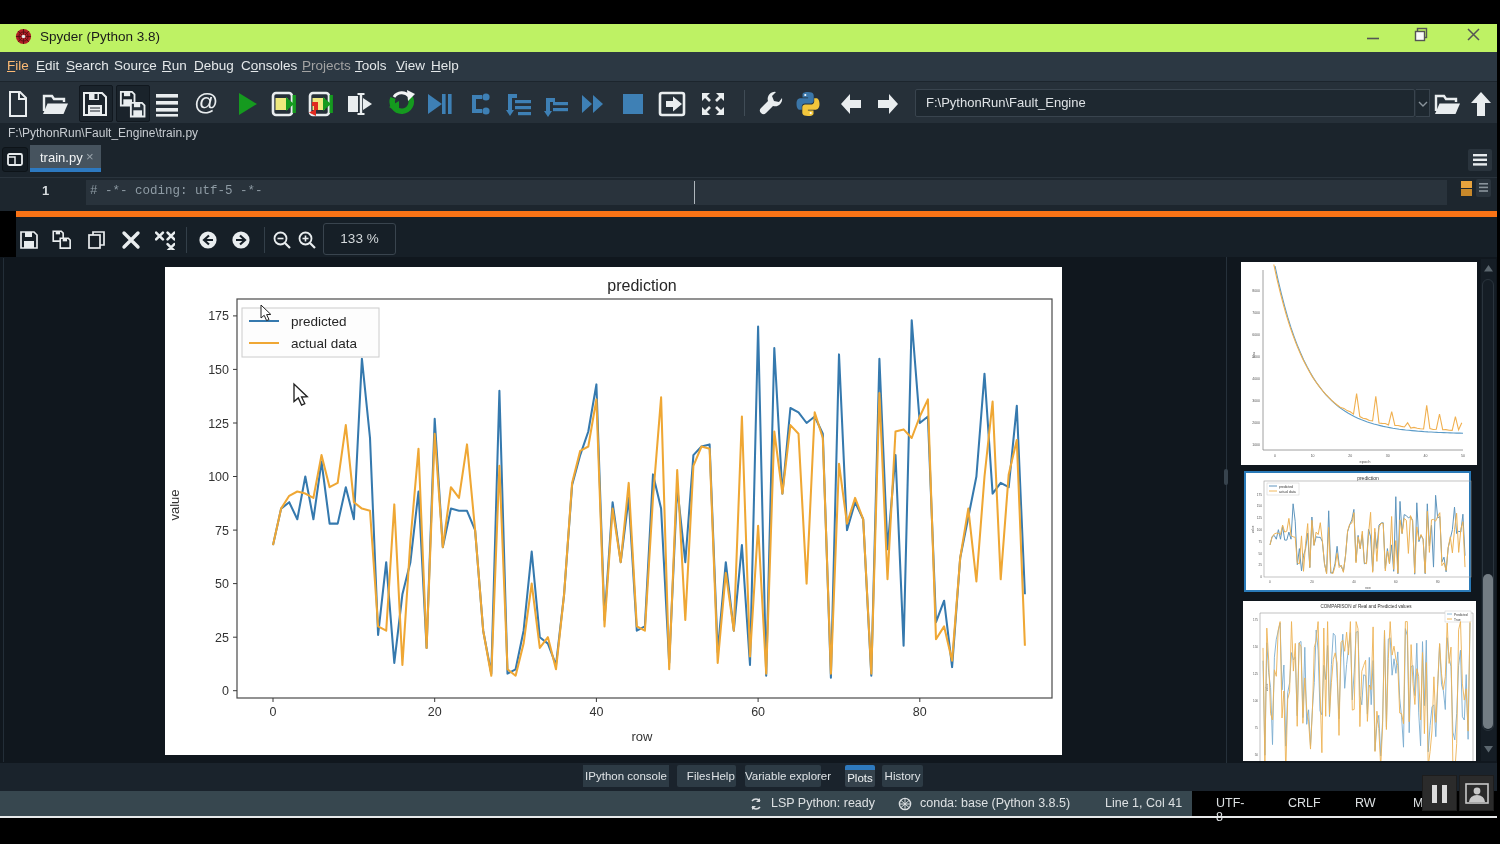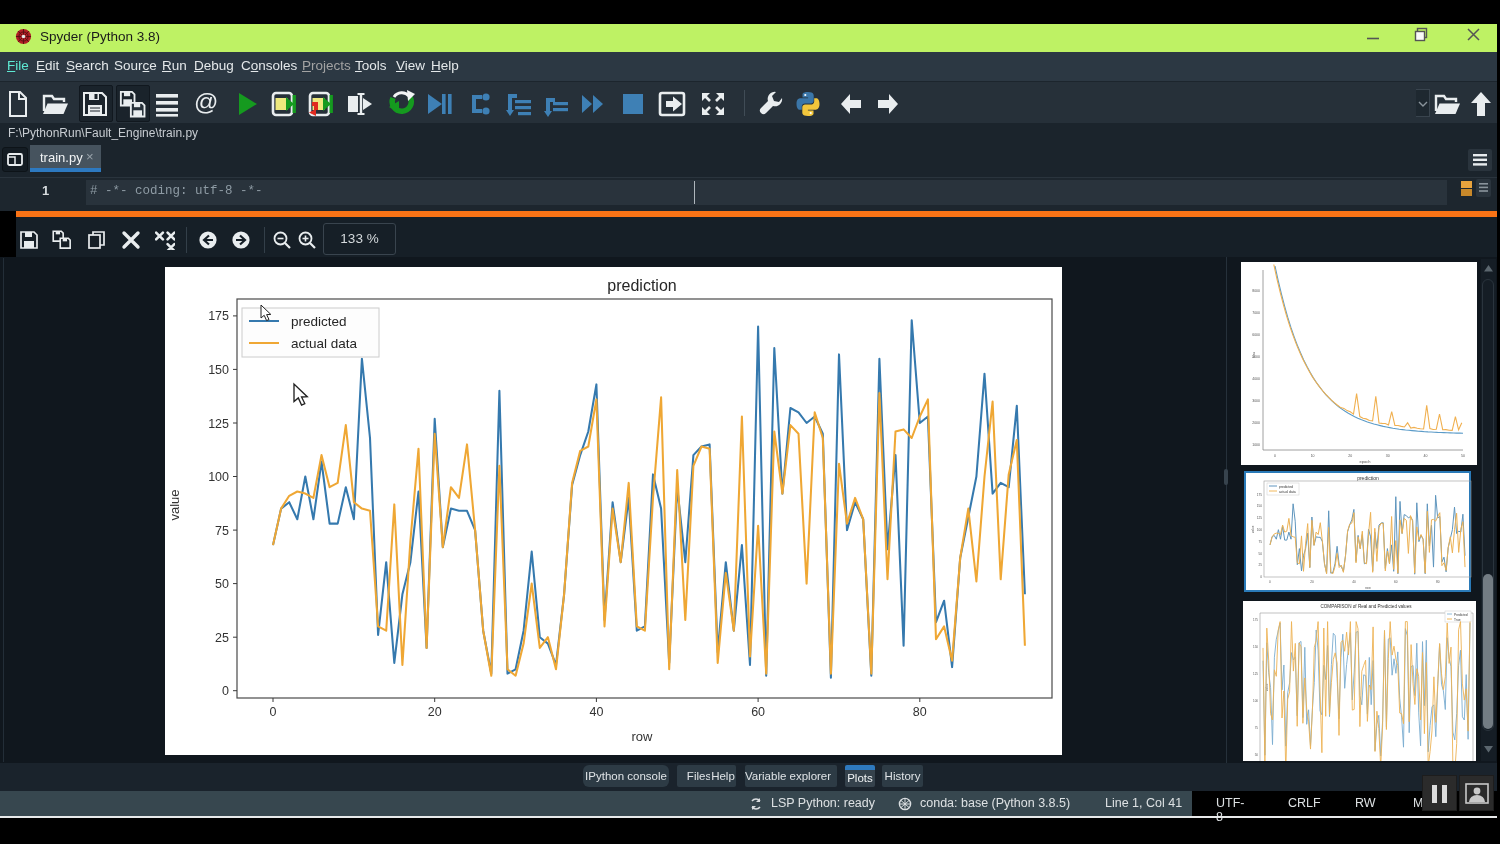--- a/index.html
+++ b/index.html
@@ -24,21 +24,21 @@
     </svg>
 <svg class="abs" style="left:1414px;top:3px" width="15" height="15">
 <rect x="3.5" y="1.5" width="9" height="9" fill="none" stroke="#555" stroke-width="1.4"></rect>
 <rect x="1.5" y="4.5" width="9" height="9" fill="#fafafa" stroke="#555" stroke-width="1.4"></rect>
     </svg>
 <svg class="abs" style="left:1466px;top:3px" width="15" height="15">
 <path d="M2,2 L13,13 M13,2 L2,13" stroke="#555" stroke-width="1.5"></path>
     </svg>
 </div>
 <div class="abs" style="left:0;top:52px;width:1497px;height:29px;background:#2c3843">
-    <div class="abs" style="left:7px;top:6px;font-size:13.5px;color:#5eead4"><span style="text-decoration:underline">F</span>ile</div>
+    <div class="abs" style="left:7px;top:6px;font-size:13.5px;color:#fdba74"><span style="text-decoration:underline">F</span>ile</div>
     <div class="abs" style="left:36px;top:6px;font-size:13.5px;color:#e4e8ea"><span style="text-decoration:underline">E</span>dit</div>
     <div class="abs" style="left:66px;top:6px;font-size:13.5px;color:#e4e8ea"><span style="text-decoration:underline">S</span>earch</div>
     <div class="abs" style="left:114px;top:6px;font-size:13.5px;color:#e4e8ea">Sour<span style="text-decoration:underline">c</span>e</div>
     <div class="abs" style="left:162px;top:6px;font-size:13.5px;color:#e4e8ea"><span style="text-decoration:underline">R</span>un</div>
     <div class="abs" style="left:194px;top:6px;font-size:13.5px;color:#e4e8ea"><span style="text-decoration:underline">D</span>ebug</div>
     <div class="abs" style="left:241px;top:6px;font-size:13.5px;color:#e4e8ea">C<span style="text-decoration:underline">o</span>nsoles</div>
     <div class="abs" style="left:302px;top:6px;font-size:13.5px;color:#a3a3a3"><span style="text-decoration:underline">P</span>rojects</div>
     <div class="abs" style="left:355px;top:6px;font-size:13.5px;color:#e4e8ea"><span style="text-decoration:underline">T</span>ools</div>
     <div class="abs" style="left:396px;top:6px;font-size:13.5px;color:#e4e8ea"><span style="text-decoration:underline">V</span>iew</div>
     <div class="abs" style="left:431px;top:6px;font-size:13.5px;color:#e4e8ea"><span style="text-decoration:underline">H</span>elp</div>
@@ -176,20 +176,21 @@
       <circle cx="11.3" cy="5" r="1.1" fill="#fff"></circle>
       <path d="M14,26 C20,26 19.5,23.4 19.5,23.4 L19.5,20.6 L13.9,20.6 L13.9,19.7 L21.7,19.7 C21.7,19.7 25.5,20.1 25.5,14.1 C25.5,8.1 22.2,8.3 22.2,8.3 L20.2,8.3 L20.2,11.2 C20.2,11.2 20.3,14.5 17,14.5 L11.4,14.5 C11.4,14.5 8.3,14.4 8.3,17.5 L8.3,22.5 C8.3,22.5 7.8,26 14,26 Z" fill="#f2c63c"></path>
       <circle cx="16.7" cy="23" r="1.1" fill="#fff"></circle>
     </svg>
     <svg class="abs" style="left:837px;top:8px" width="28" height="28" viewBox="0 0 28 28">
       <path d="M13,4 L4,14 L13,24 L13,18 L24,18 L24,10 L13,10 Z" fill="#e9edef"></path>
     </svg>
     <svg class="abs" style="left:874px;top:8px" width="28" height="28" viewBox="0 0 28 28">
       <path d="M15,4 L24,14 L15,24 L15,18 L4,18 L4,10 L15,10 Z" fill="#e9edef"></path>
     </svg>
+    <div class="abs" style="left:915px;top:7px;width:500px;height:28px;background:#1e2830;border:1px solid #39444e;border-radius:2px;color:#dfe3e6;font-size:13px;line-height:26px;padding-left:10px">F:\PythonRun\Fault_Engine</div>
     <div class="abs" style="left:1416px;top:7px;width:14px;height:28px;background:#1e2830;border:1px solid #39444e;border-left:none"><svg width="10" height="6" style="margin:11px 2px">
         <path d="M1,1 L5,5 L9,1" stroke="#8a949c" stroke-width="1.4" fill="none"></path>
       </svg></div>
     <svg class="abs" style="left:1433px;top:8px" width="28" height="28" viewBox="0 0 28 28">
       <path d="M3,21 L3,6 L11,6 L13,9 L23,9 L23,12" fill="none" stroke="#e9edef" stroke-width="2.4"></path>
       <path d="M2,24 L6.5,13.5 L27,13.5 L22.5,24 Z" fill="#e9edef"></path>
     </svg>
     <svg class="abs" style="left:1467px;top:8px" width="28" height="28" viewBox="0 0 28 28">
       <path d="M14,2 L24,13 L18,13 L18,26 L10,26 L10,13 L4,13 Z" fill="#e9edef"></path>
     </svg>
@@ -214,21 +215,21 @@
           <rect x="0" y="4.6" width="14" height="2.4"></rect>
           <rect x="0" y="9.2" width="14" height="2.4"></rect>
         </g>
       </svg>
 </div>
 </div>
 <div class="abs" style="left:0;top:177px;width:1497px;height:34px;background:#1d262e">
 <div class="abs" style="left:0;top:0;width:1497px;height:1px;background:#2a343d"></div>
 <div class="abs" style="left:86px;top:3px;width:1361px;height:25px;background:#29333c"></div>
 <div class="abs" style="left:42px;top:6px;font-size:13px;font-weight:bold;color:#d7dbde">1</div>
-<div class="abs" style="left:90px;top:7px;font-family:'Liberation Mono',monospace;font-size:12.5px;color:#8e9ba4"># -*- coding: utf-8 -*-</div>
+<div class="abs" style="left:90px;top:7px;font-family:'Liberation Mono',monospace;font-size:12.5px;color:#8e9ba4"># -*- coding: utf-5 -*-</div>
 <div class="abs" style="left:694px;top:4px;width:1px;height:23px;background:#aeb6bc"></div>
 <div class="abs" style="left:1461px;top:4px;width:11px;height:7px;background:#e8a33d"></div>
 <div class="abs" style="left:1461px;top:12px;width:11px;height:7px;background:#c8882a"></div>
 <div class="abs" style="left:1476px;top:2px;width:15px;height:18px;background:#2a343d;border-radius:2px">
 <svg width="9" height="9" style="margin:4px 3px">
         <g fill="#8a949c">
           <rect x="0" y="0" width="9" height="1.6"></rect>
           <rect x="0" y="3.6" width="9" height="1.6"></rect>
           <rect x="0" y="7.2" width="9" height="1.6"></rect>
         </g>
@@ -416,24 +417,24 @@
       <path d="M0,6.5 L4.5,0 L9,6.5 Z" fill="#5b666e"></path>
     </svg>
 <div class="abs" style="left:1px;top:20px;width:12px;height:452px;border:1px solid #2a343d;border-radius:6px"></div>
 <div class="abs" style="left:2px;top:315px;width:10px;height:155px;background:#737c83;border-radius:5px"></div>
 <svg class="abs" style="left:3px;top:487px" width="9" height="7">
       <path d="M0,0 L4.5,6.5 L9,0 Z" fill="#5b666e"></path>
     </svg>
 </div>
 
 <div class="abs" style="left:0;top:763px;width:1497px;height:28px;background:#1a232c">
-    <div class="abs" style="left:583px;top:2px;width:86px;height:22px;background:#2d3b45;border-radius:6px;text-align:center;font-size:11.5px;color:#dfe3e6;line-height:22px;white-space:nowrap">IPython console</div>
+    <div class="abs" style="left:583px;top:2px;width:86px;height:22px;background:#2d3b45;border-radius:0;text-align:center;font-size:11.5px;color:#dfe3e6;line-height:22px;white-space:nowrap">IPython console</div>
     <div class="abs" style="left:677px;top:2px;width:44px;height:22px;background:#2d3b45;border-radius:2px;text-align:center;font-size:11.5px;color:#dfe3e6;line-height:22px;white-space:nowrap">Files</div>
     <div class="abs" style="left:710px;top:2px;width:26px;height:22px;background:#2d3b45;border-radius:2px;text-align:center;font-size:11.5px;color:#dfe3e6;line-height:22px;white-space:nowrap">Help</div>
-    <div class="abs" style="left:745px;top:2px;width:92px;height:22px;background:#2d3b45;border-radius:2px;text-align:left;font-size:11.5px;color:#dfe3e6;line-height:22px;white-space:nowrap">Variable explorer</div>
+    <div class="abs" style="left:745px;top:2px;width:76px;height:22px;background:#2d3b45;border-radius:2px;text-align:left;font-size:11.5px;color:#dfe3e6;line-height:22px;white-space:nowrap">Variable explorer</div>
     <div class="abs" style="left:845px;top:2px;width:30px;height:22px;background:linear-gradient(#2e79bd 0 5px,#35424c 5px);border-radius:2px;text-align:center;font-size:11.5px;color:#f0f3f4;line-height:27px;white-space:nowrap">Plots</div>
     <div class="abs" style="left:882px;top:2px;width:41px;height:22px;background:#2d3b45;border-radius:2px;text-align:center;font-size:11.5px;color:#dfe3e6;line-height:22px;white-space:nowrap">History</div>
   </div>
 <div class="abs" style="left:0;top:791px;width:1192px;height:25px;background:#37474f;font-size:12.5px;color:#dde1e3">
 <svg class="abs" style="left:749px;top:6px" width="14" height="14">
       <path d="M3,4 a5,5 0 0 1 8,0 M11,10 a5,5 0 0 1 -8,0" stroke="#d9dde0" stroke-width="1.5" fill="none"></path>
       <path d="M11,1 L11,5 L7,5 Z" fill="#d9dde0"></path>
       <path d="M3,13 L3,9 L7,9 Z" fill="#d9dde0"></path>
     </svg>
 <div class="abs" style="left:771px;top:5px">LSP Python: ready</div>

